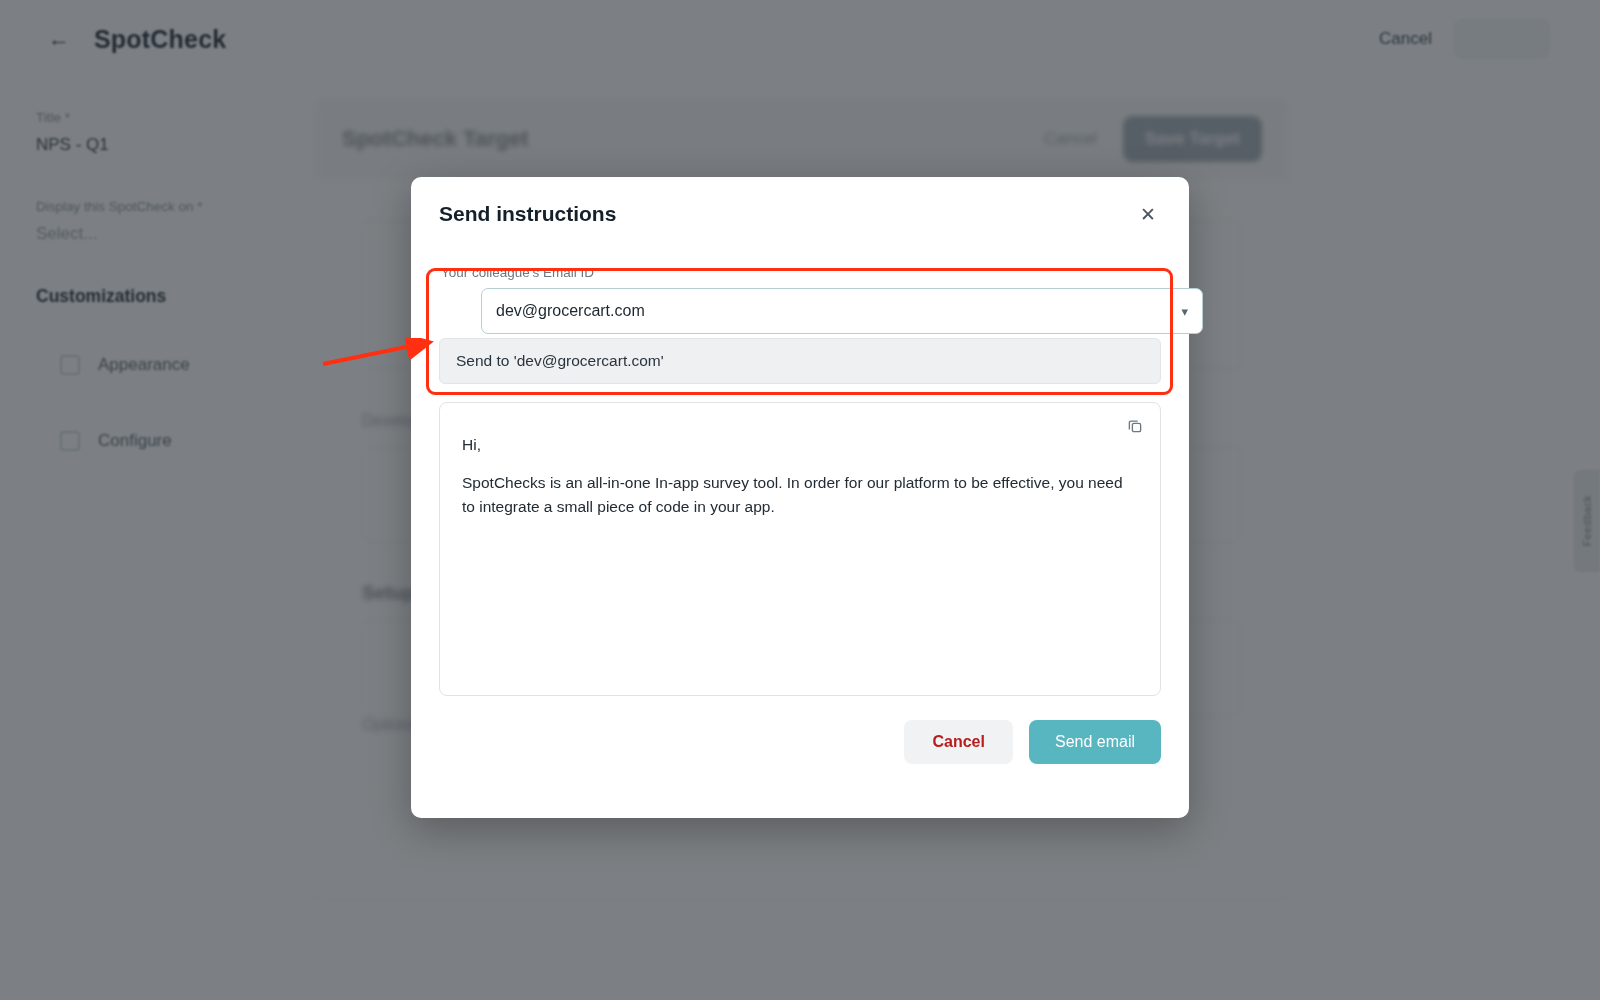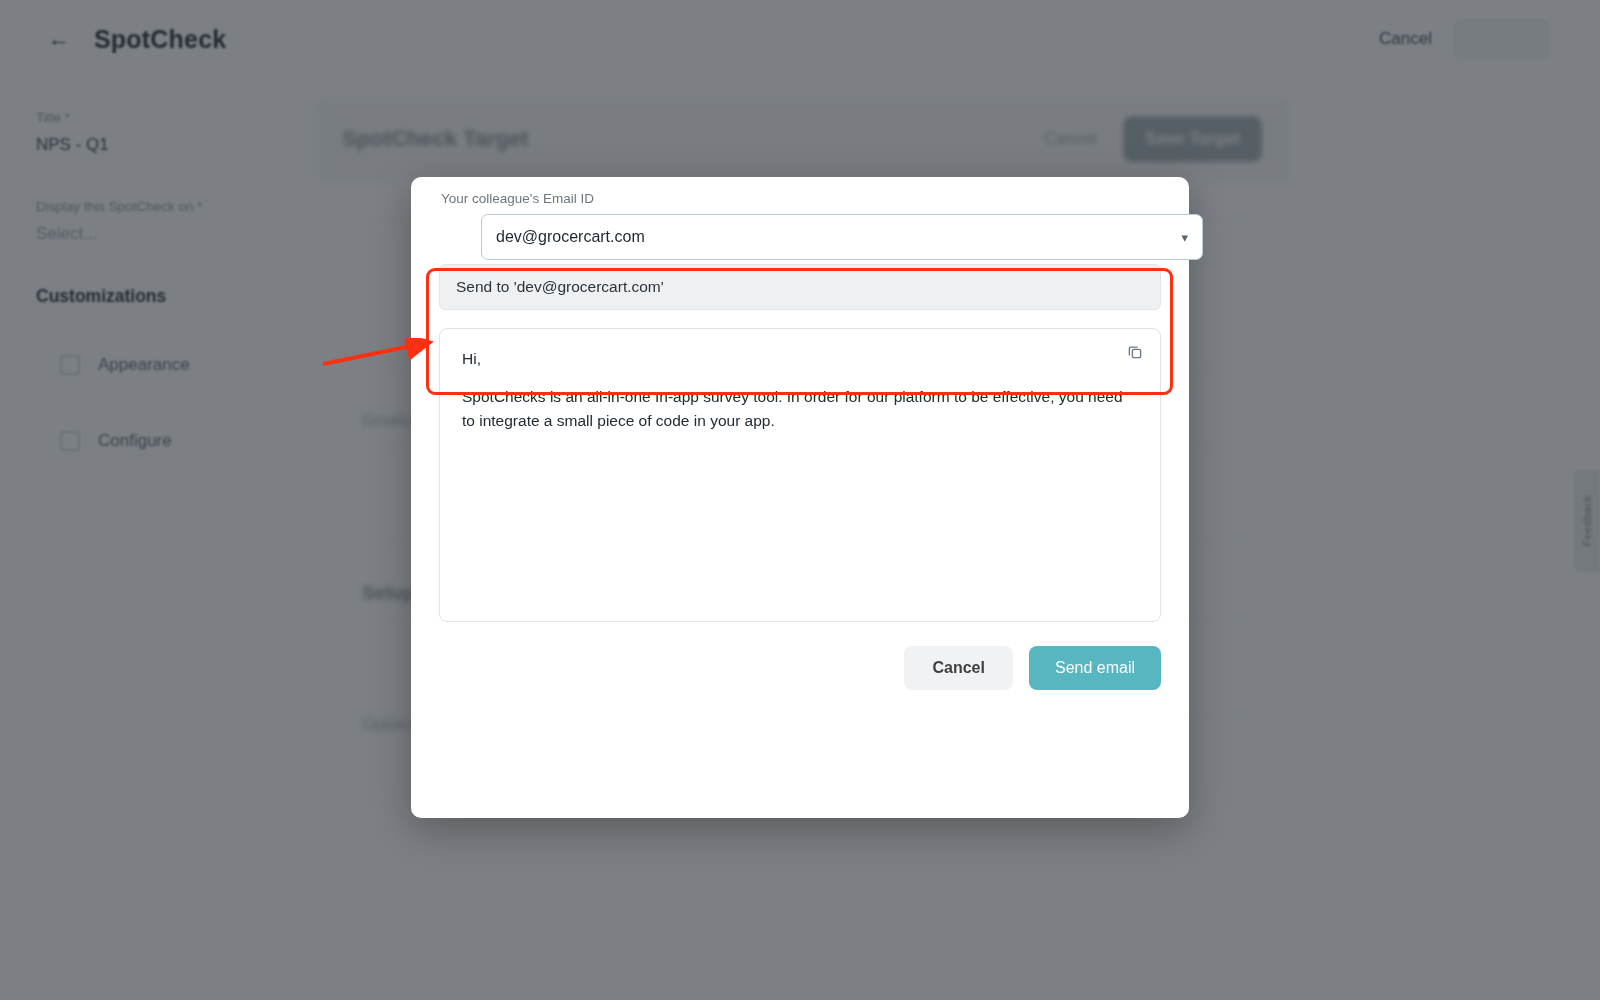--- a/index.html
+++ b/index.html
@@ -320,42 +320,42 @@
     top: 14px;
     width: 18px; height: 18px;
     color: #6e777f;
   }
   .msg-p {
     font-size: 15.5px;
     line-height: 1.55;
     color: #222c35;
     margin: 0 0 18px 0;
   }
-  .msg-p.tight { margin-bottom: 14px; }
+  .msg-p.tight { margin-bottom: 14px; margin-top: 12px; }
   .link {
     color: #3da4d9;
     text-decoration: none;
   }
   .target-id {
     font-weight: 700;
     color: #111b24;
     text-decoration: underline;
     text-decoration-color: #111b24;
   }
 
   .modal-footer {
     display: flex;
     justify-content: flex-end;
     align-items: center;
     gap: 16px;
     margin-top: 24px;
   }
   .btn-cancel {
     background: #f0f2f3;
-    color: #404040;
+    color: #b91c1c;
     border: none;
     border-radius: 8px;
     font-size: 16px;
     font-weight: 600;
     padding: 13px 28px;
     font-family: "Liberation Sans", sans-serif;
     cursor: pointer;
   }
   .btn-send {
     background: #57b6c0;
@@ -422,20 +422,24 @@
 
     <div class="feedback-tab">
       <span>Feedback</span>
     </div>
   </div>
 
   <div class="scrim"></div>
 
   <div class="modal">
 
+    <div class="modal-head">
+      <div class="modal-title">Send instructions</div>
+      <div class="modal-close">✕</div>
+    </div>
 
     <div class="field-label">Your colleague's Email ID</div>
 
     <div class="email-wrap">
       <div class="email-input">
         <span>dev@grocercart.com</span>
         <span class="chevron">▾</span>
       </div>
       <div class="dropdown">Send to 'dev@grocercart.com'</div>
     </div>

